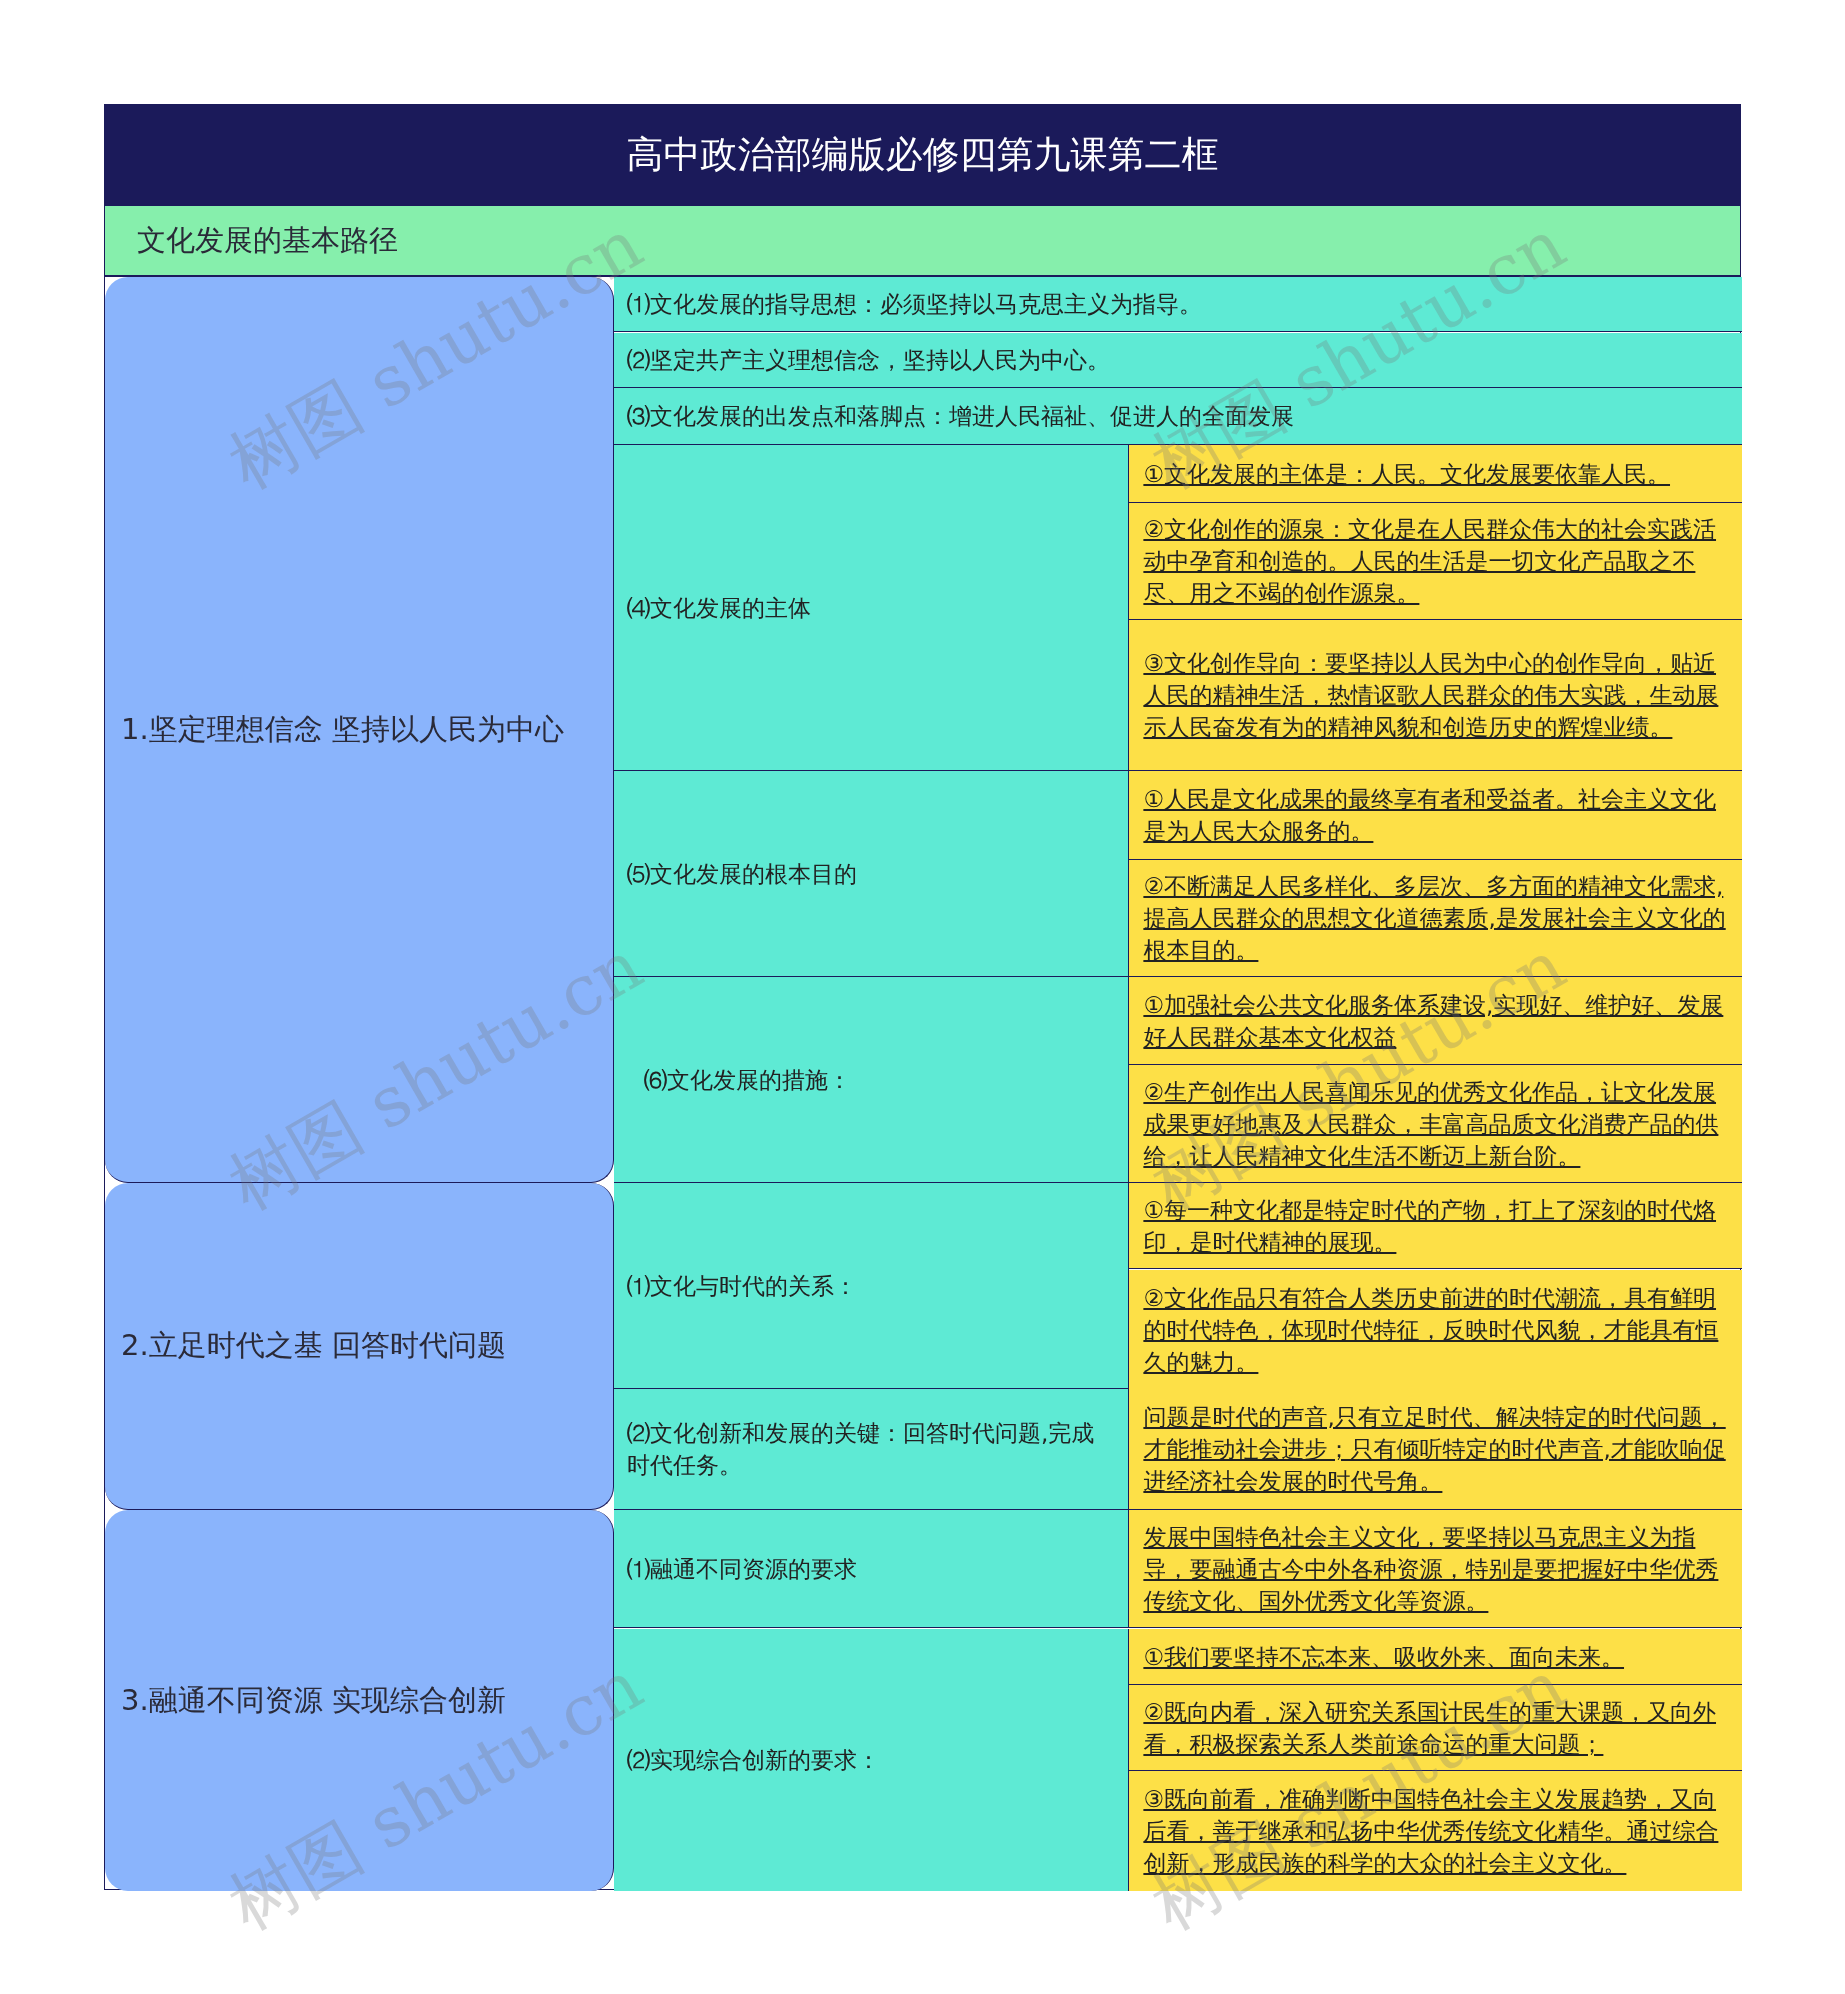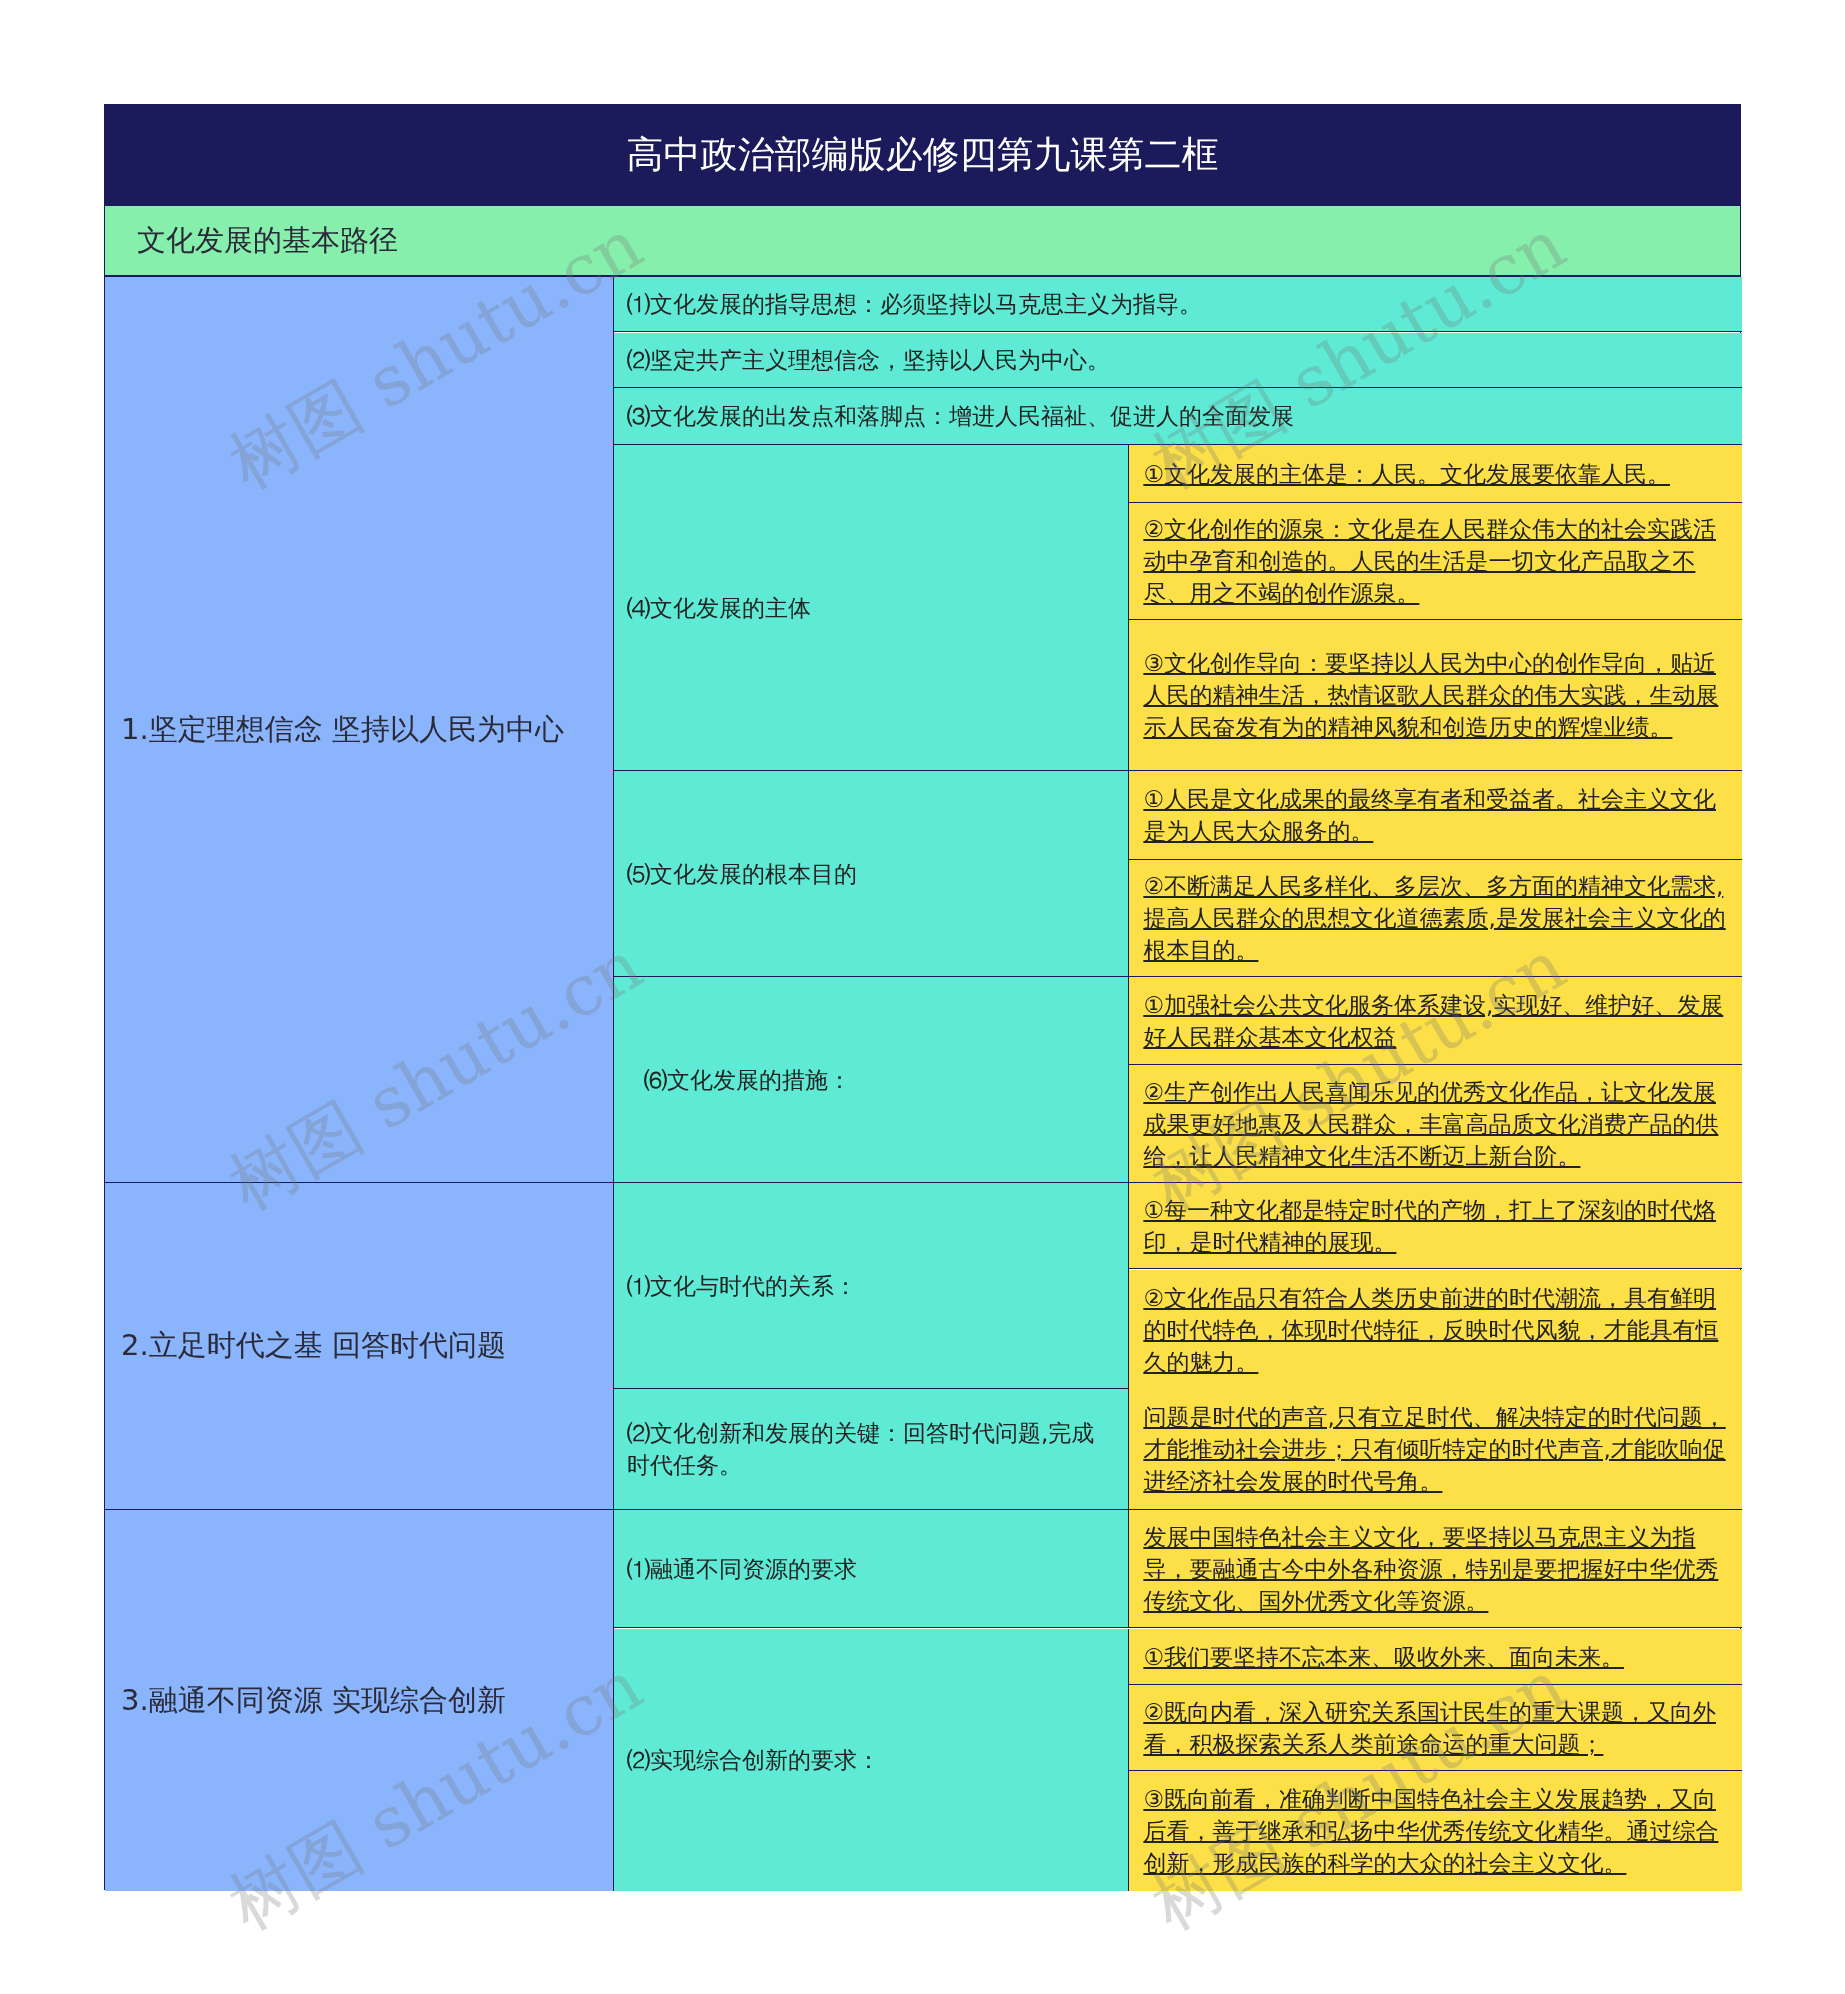--- a/index.html
+++ b/index.html
@@ -8,21 +8,21 @@
   .table { position:absolute; left:104px; top:104px; width:1637px; height:1786px;
            border:1.4px solid #1b1a5a; box-sizing:border-box; background:#fff; }
   .header { position:absolute; left:0; top:0; width:100%; height:100px; background:#1b1a5a;
             color:#ffffff; display:flex; align-items:center; justify-content:center;
             font-size:37px; box-sizing:border-box; }
   .section-bar { position:absolute; left:0; top:100px; width:100%; height:72px; background:#86efac;
                  border-top:1.4px solid #1b1a5a; border-bottom:2.2px solid #1b1a5a; box-sizing:border-box;
                  display:flex; align-items:center; padding-left:32px; font-size:29px; color:#2a2a38; }
   .cell { position:absolute; box-sizing:border-box; display:flex; align-items:center;
           border-right:1.4px solid #1b1a5a; border-bottom:1.4px solid #1b1a5a; }
-  .lvl1 { background:#8ab4fc; font-size:29px; color:#2a2a38; padding:0 16px; }
+  .lvl1 { background:#8ab4fc; font-size:29px; color:#2a2a38; padding:0 16px;border-radius:23px; }
   .lvl2 { background:#5eead4; font-size:23px; color:#222; padding:0 13px; line-height:32px; }
   .lvl3 { background:#fde047; font-size:23px; color:#222; padding:0 13px 0 14.4px; line-height:32px; border-right:none;text-decoration:underline; }
   .lvl2.wide { border-right:none; }
   .watermark { position:absolute; font-family:"DejaVu Serif","Liberation Serif",serif; font-size:69px;
                color:rgba(120,120,120,0.28); transform:rotate(-30deg); transform-origin:left bottom;
                white-space:nowrap; pointer-events:none; }
 </style>
 </head>
 <body>
 

